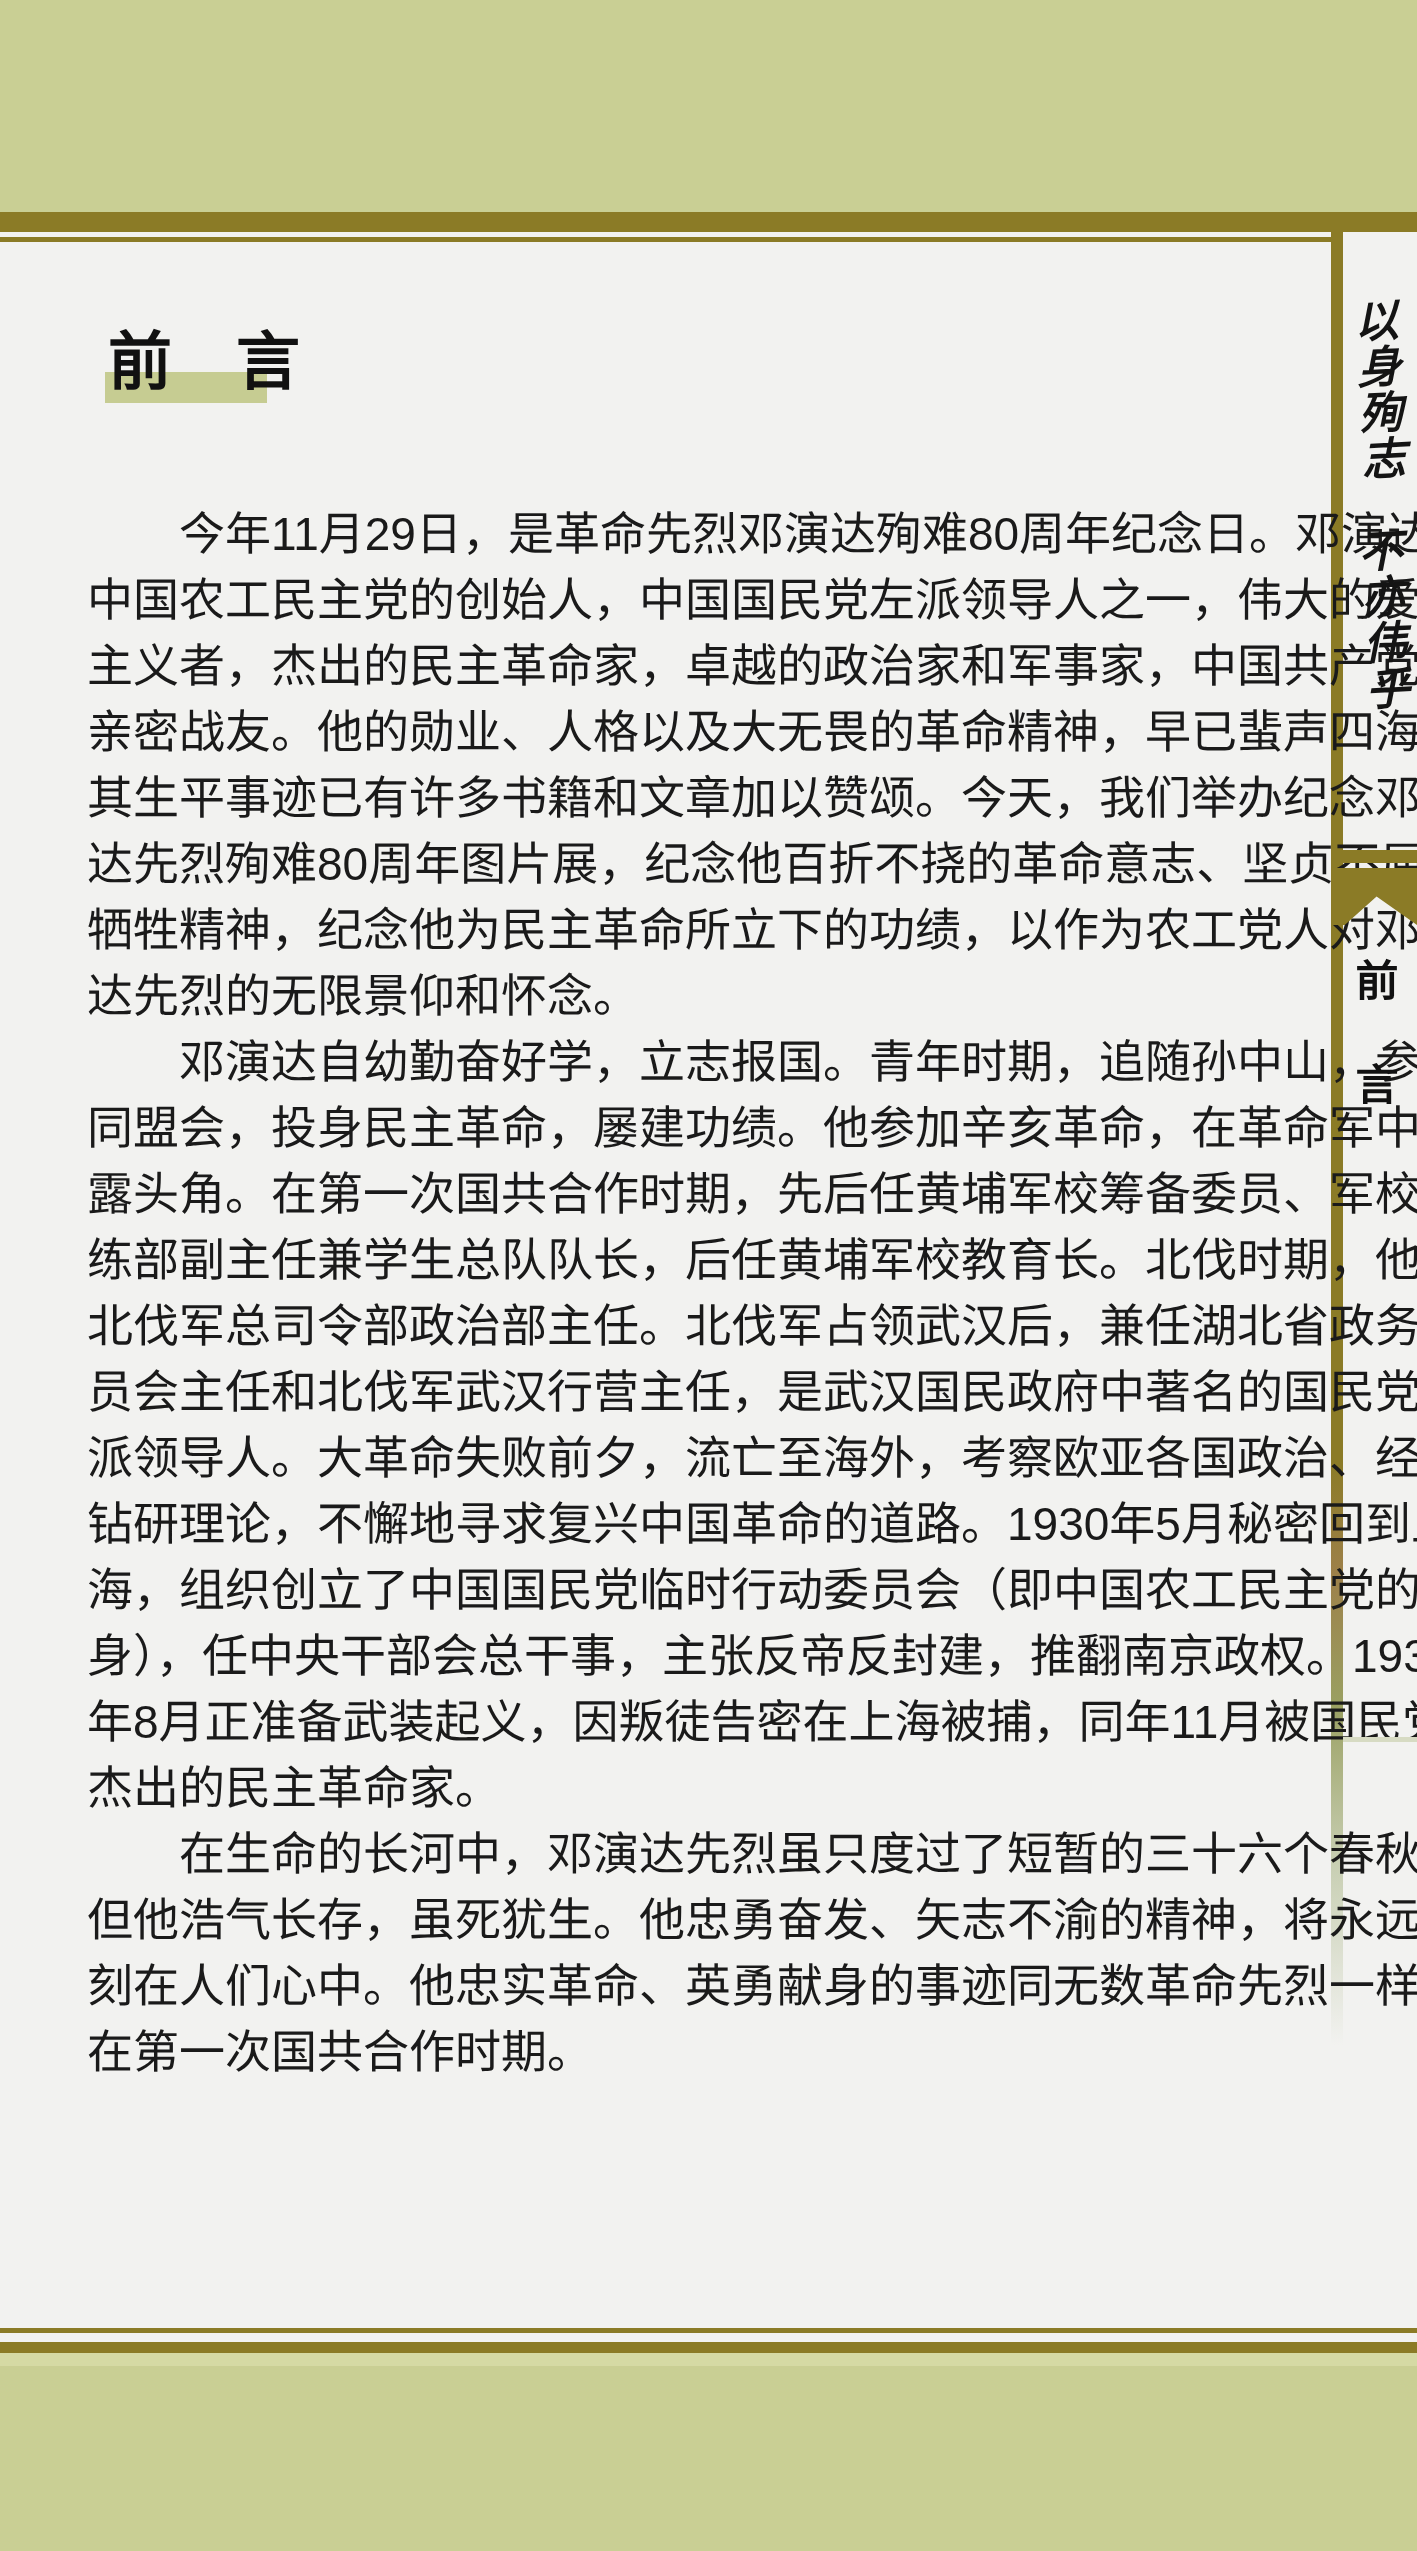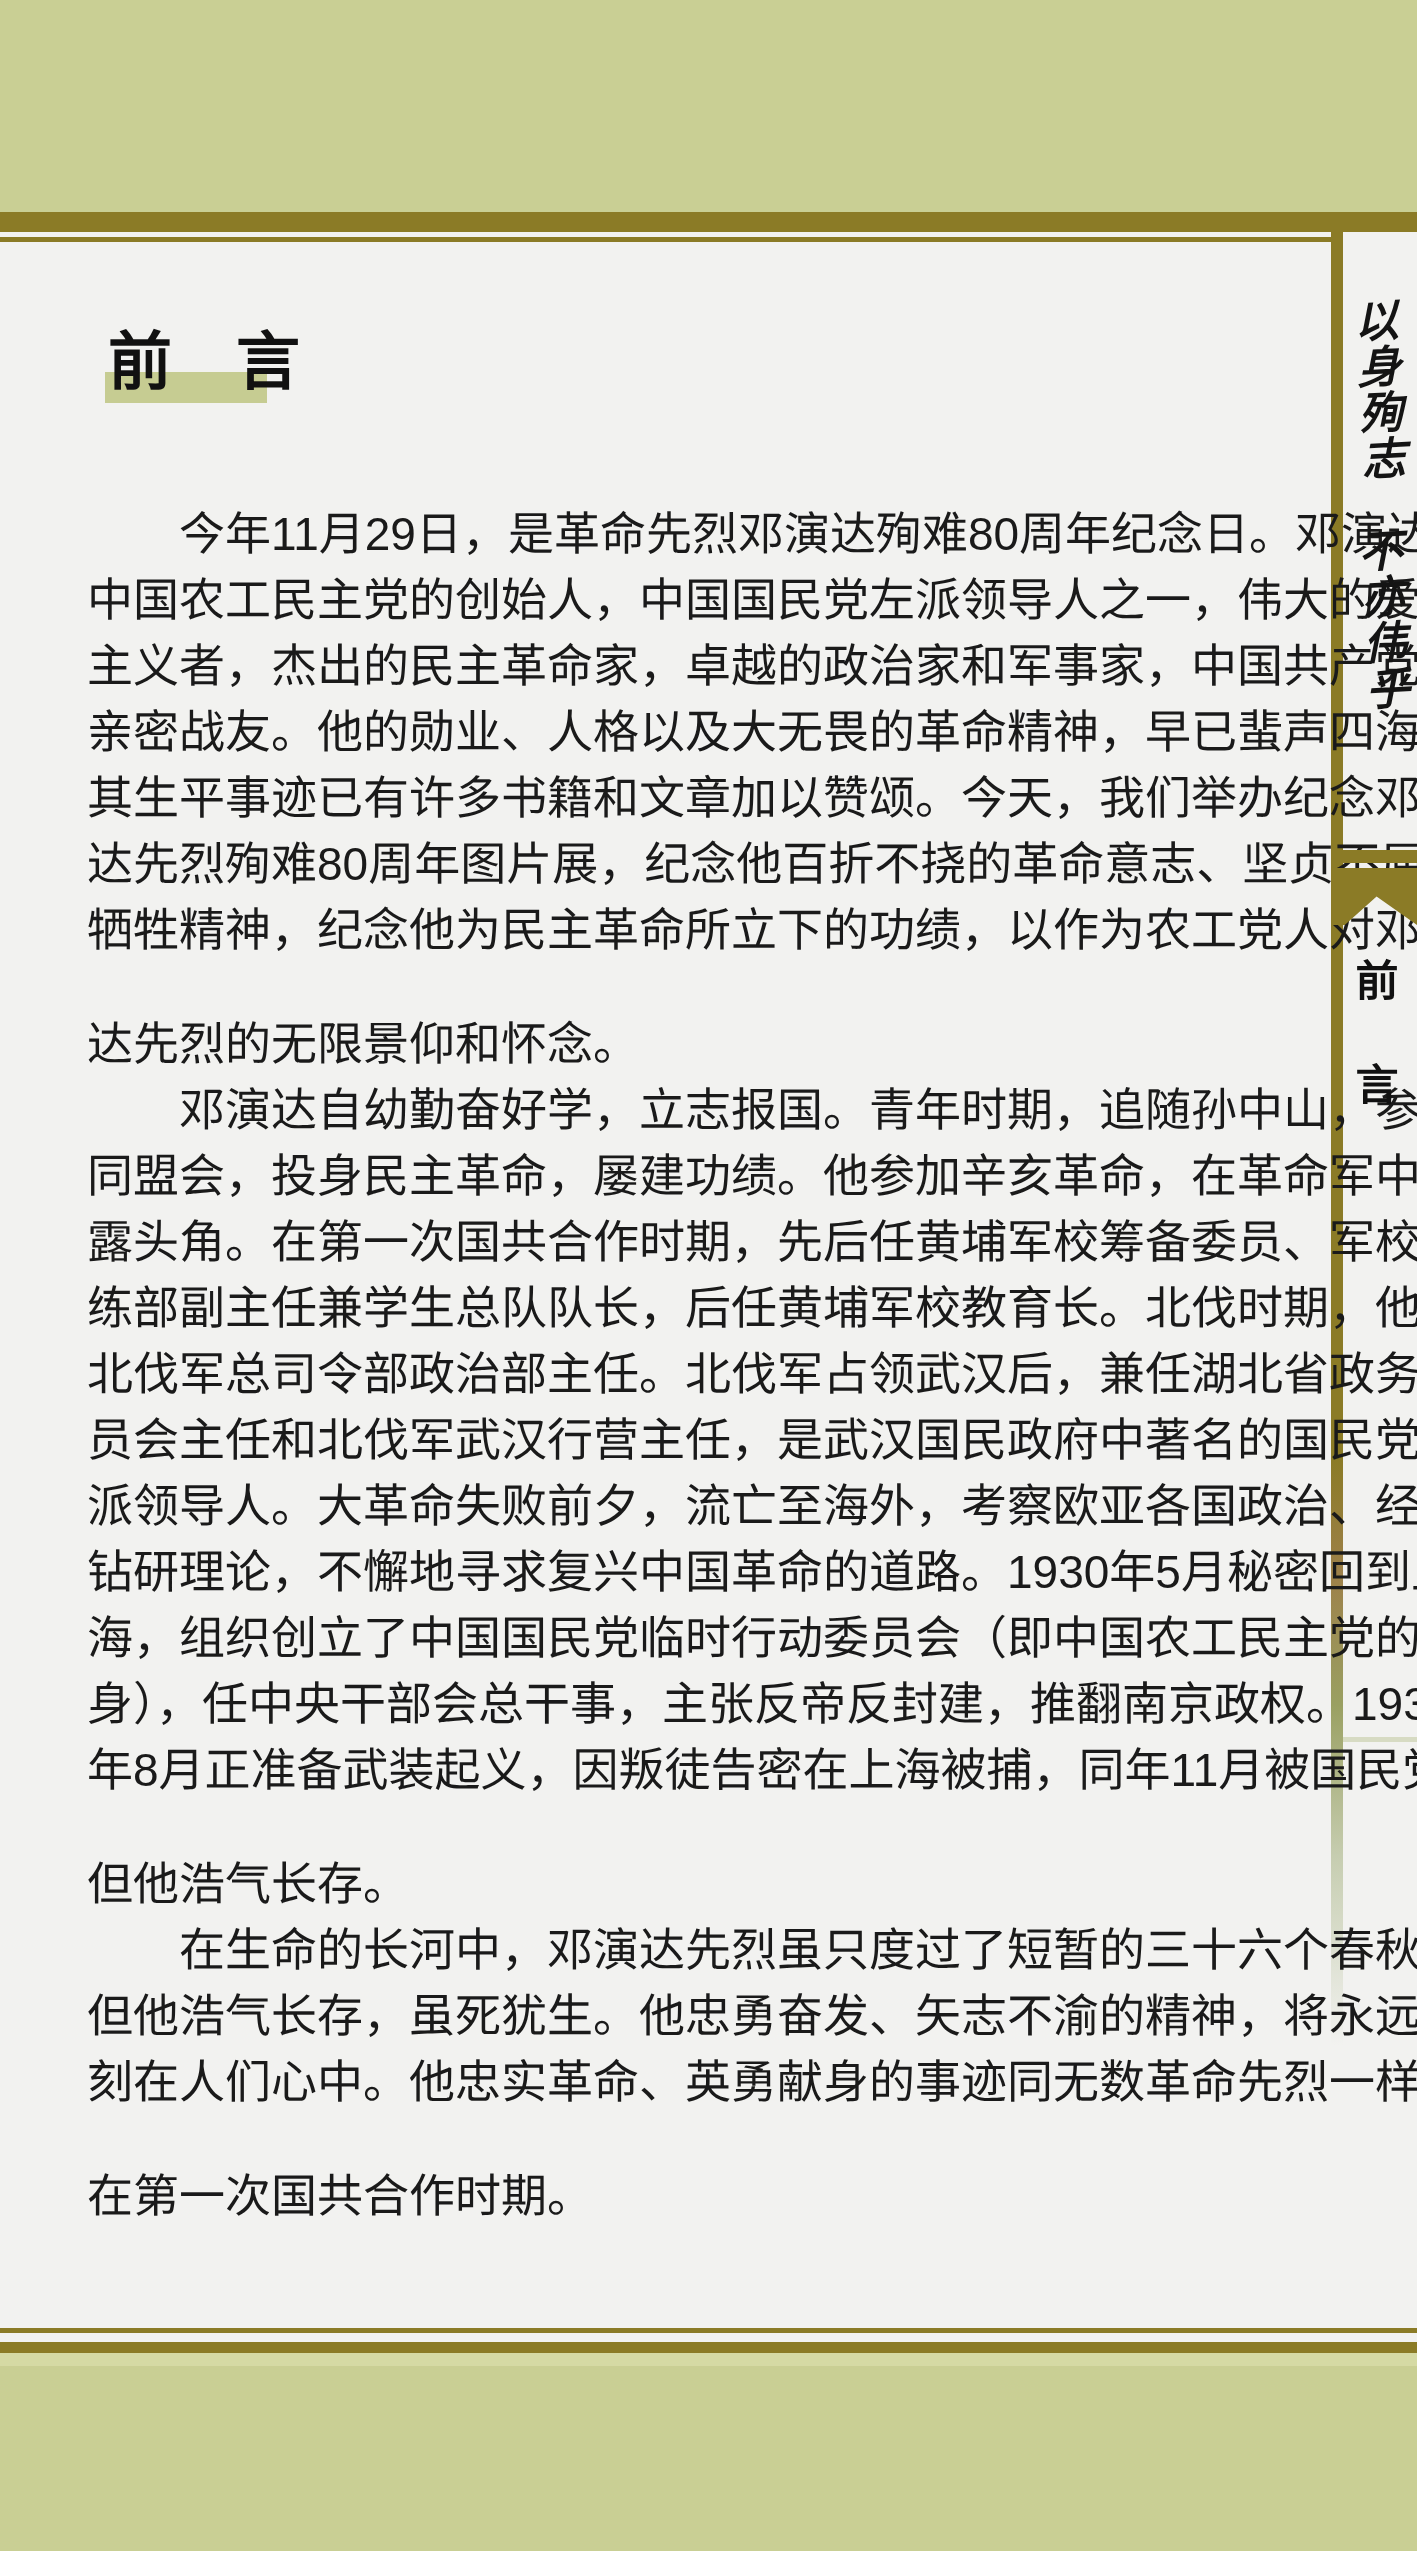--- a/index.html
+++ b/index.html
@@ -56,21 +56,21 @@
   .body-text .line {
     height: 66px; line-height: 66px;
     font-size: 46px;
     white-space: nowrap;
     text-align: justify;
     text-align-last: justify;
     text-justify: inter-character;
     color: var(--text);
   }
   .body-text .line.first { text-indent: 92px; }
-  .body-text .line.last  { text-align-last: left; margin-top: 48px; }
+  .body-text .line.last  { text-align-last: left; }
 
   
   .calligraphy-block {
     position:absolute;
     writing-mode: vertical-rl; text-orientation: upright;
     font-family: "DejaVu Serif", serif;
     font-style: italic; font-weight: 700;
     font-size: 44px; line-height: 1;
     letter-spacing: 2px;
     color: #141414;
@@ -126,21 +126,21 @@
       <div class="line">同盟会，投身民主革命，屡建功绩。他参加辛亥革命，在革命军中崭</div>
       <div class="line">露头角。在第一次国共合作时期，先后任黄埔军校筹备委员、军校训</div>
       <div class="line">练部副主任兼学生总队队长，后任黄埔军校教育长。北伐时期，他任</div>
       <div class="line">北伐军总司令部政治部主任。北伐军占领武汉后，兼任湖北省政务委</div>
       <div class="line">员会主任和北伐军武汉行营主任，是武汉国民政府中著名的国民党左</div>
       <div class="line">派领导人。大革命失败前夕，流亡至海外，考察欧亚各国政治、经济，</div>
       <div class="line">钻研理论，不懈地寻求复兴中国革命的道路。1930年5月秘密回到上</div>
       <div class="line">海，组织创立了中国国民党临时行动委员会（即中国农工民主党的前</div>
       <div class="line">身），任中央干部会总干事，主张反帝反封建，推翻南京政权。1931</div>
       <div class="line">年8月正准备武装起义，因叛徒告密在上海被捕，同年11月被国民党</div>
-      <div class="line last">但他浩气长存。</div>
+      <div class="line last">杰出的民主革命家。</div>
       <div class="line first">在生命的长河中，邓演达先烈虽只度过了短暂的三十六个春秋，</div>
       <div class="line">但他浩气长存，虽死犹生。他忠勇奋发、矢志不渝的精神，将永远铭</div>
       <div class="line">刻在人们心中。他忠实革命、英勇献身的事迹同无数革命先烈一样，</div>
       <div class="line last">在第一次国共合作时期。</div>
     </div>
 
   <div class="calligraphy-block calligraphy-1">以身殉志</div>
   <div class="calligraphy-block calligraphy-2">不亦伟乎</div>
   <div class="sidebar-strip"></div>
   <div class="sidebar-banner"></div>

